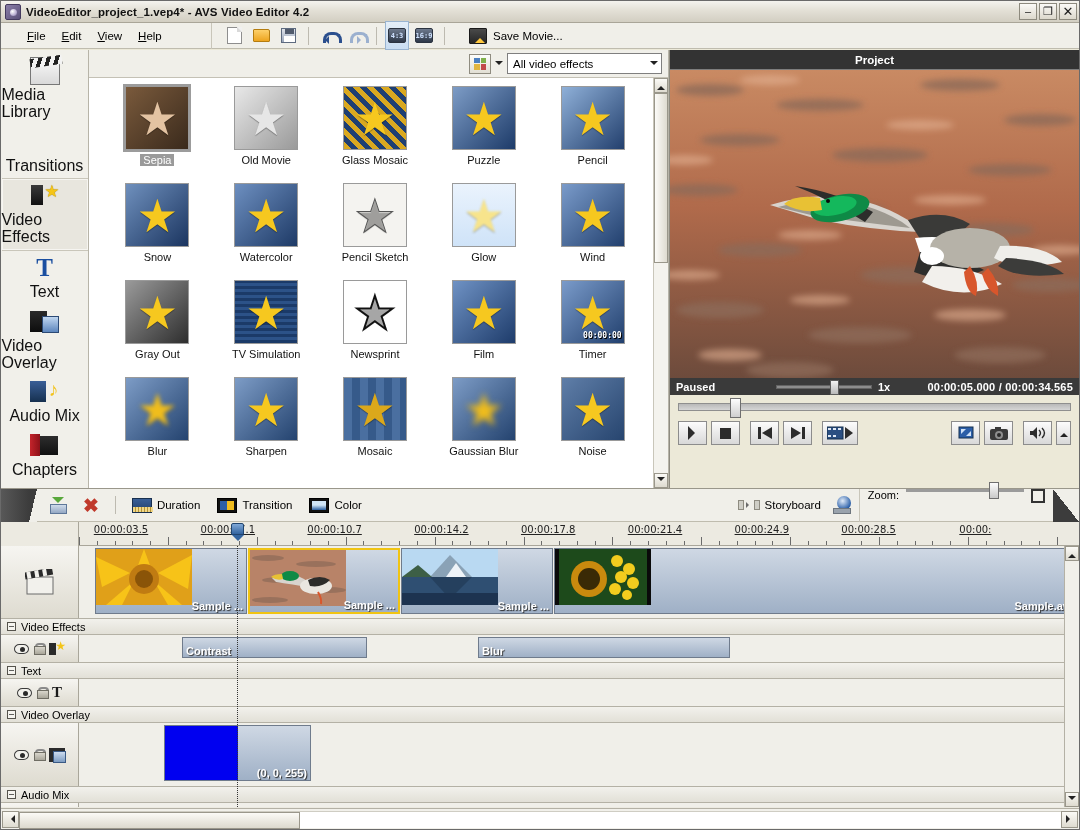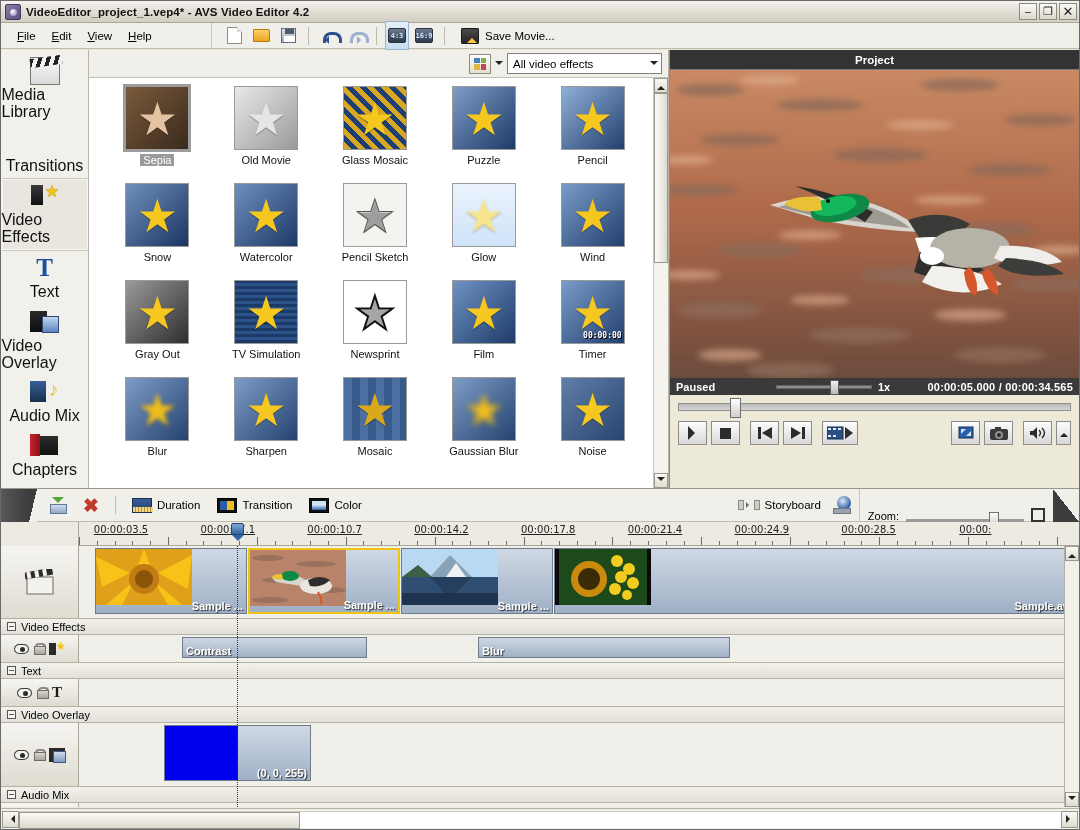--- a/index.html
+++ b/index.html
@@ -20,30 +20,30 @@
   .title-text { font-weight:bold; font-size:11.5px; color:#111; flex:1; letter-spacing:.1px; }
   .win-btns { display:flex; gap:2px; }
   .win-btn { width:18px; height:17px; background:linear-gradient(to bottom,#fbfaf7,#dcd8cc);
       border:1px solid #8d8a7e; display:flex; align-items:center; justify-content:center;
       font-size:11px; color:#1c1c1c; line-height:1; }
   .win-btn.close { font-size:13px; border-color:#8d8a7e; }
 
   
   .menurow { height:26px; background:#f0efe9; border-bottom:1px solid #bfbcae;
       display:flex; align-items:center; }
-  .menus { display:flex; padding-left:8px; width:210px; }
+  .menus { display:flex; padding-left:18px; width:210px; }
   .menu-item { padding:3px 8px; font-size:11.5px; }
   .menu-item u { text-decoration:underline; }
   .toolbar { flex:1; display:flex; align-items:center; padding-left:10px; gap:3px;
       border-left:1px solid #c9c6ba; height:26px; }
   .tb-btn { width:24px;height:29px; display:flex;align-items:center;justify-content:center;
       border:1px solid transparent; }
   .tb-btn.active { border:1px solid #99b4d1; background:linear-gradient(to bottom,#e4eef8,#c9ddf2); }
   .tb-div { width:1px; height:18px; background:#bdbab0; margin:0 5px; }
-  .savemovie { display:flex;align-items:center; gap:6px; margin-left:8px; font-size:11.5px; }
+  .savemovie { display:flex;align-items:center; gap:6px; margin-left:16px; font-size:11.5px; }
 
   
   .ic-new { width:15px;height:17px;background:#fff;border:1px solid #8e8e8e; position:relative; }
   .ic-new:after{content:"";position:absolute;right:-1px;top:-1px;border-left:5px solid #d9d9d9;
       border-top:5px solid #f0f0f0;}
   .ic-open { width:17px;height:13px;background:linear-gradient(to bottom,#fdd06a,#eda41f);
       border:1px solid #b47c10; border-radius:1px 2px 1px 1px; }
   .ic-save { width:15px;height:15px;background:linear-gradient(to bottom,#dfe3ea,#9aa6bb);
       border:1px solid #5e6b80; position:relative; }
   .ic-save:before{content:"";position:absolute;left:3px;top:0;width:9px;height:5px;background:#515b6d;}
@@ -200,21 +200,21 @@
   .ic-col:after{content:"";position:absolute;left:2px;top:2px;right:2px;bottom:2px;
       background:linear-gradient(to bottom,#cfe4f5 45%,#2a5fa0);}
   .ic-sb{ width:22px;height:10px; display:flex; align-items:center; gap:2px; }
   .ic-sb i{ width:8px;height:10px; background:#cfcec6; border:1px solid #8e8b80; display:block;}
   .ic-sb b{ width:0;height:0;border:3px solid transparent;border-left-color:#6a6a6a;}
   .ic-proj{ width:20px;height:18px; position:relative;}
   .ic-proj:before{content:"";position:absolute;left:4px;top:0;width:14px;height:14px;border-radius:50%;
       background:radial-gradient(circle at 40% 35%,#dfeaf8,#2a5fa8 70%,#17355f);}
   .ic-proj:after{content:"";position:absolute;left:0;bottom:0;width:16px;height:4px;
       background:#9aa3ad;border:1px solid #6d757e;}
-  .zoomwrap { display:flex; align-items:flex-end; gap:7px; padding:0 8px;
+  .zoomwrap { display:flex; align-items:flex-start; gap:7px; padding:0 8px;
       border-left:1px solid #c9c6ba; height:33px; }
   .ztrack { width:118px; height:3px; background:#9b9b9b; position:relative; }
   .zthumb { position:absolute; left:70%; top:-7px; width:10px;height:17px;
       background:linear-gradient(to bottom,#fdfdfd,#c9c9c9); border:1px solid #6f6f6f;}
   .ic-fit{ width:14px;height:14px; position:relative;}
   .ic-fit:before,.ic-fit:after{content:"";position:absolute;left:0;right:0;height:5px;
       border:2px solid #333;}
   .ic-fit:before{top:0;border-bottom:none;} .ic-fit:after{bottom:0;border-top:none;}
 
   

